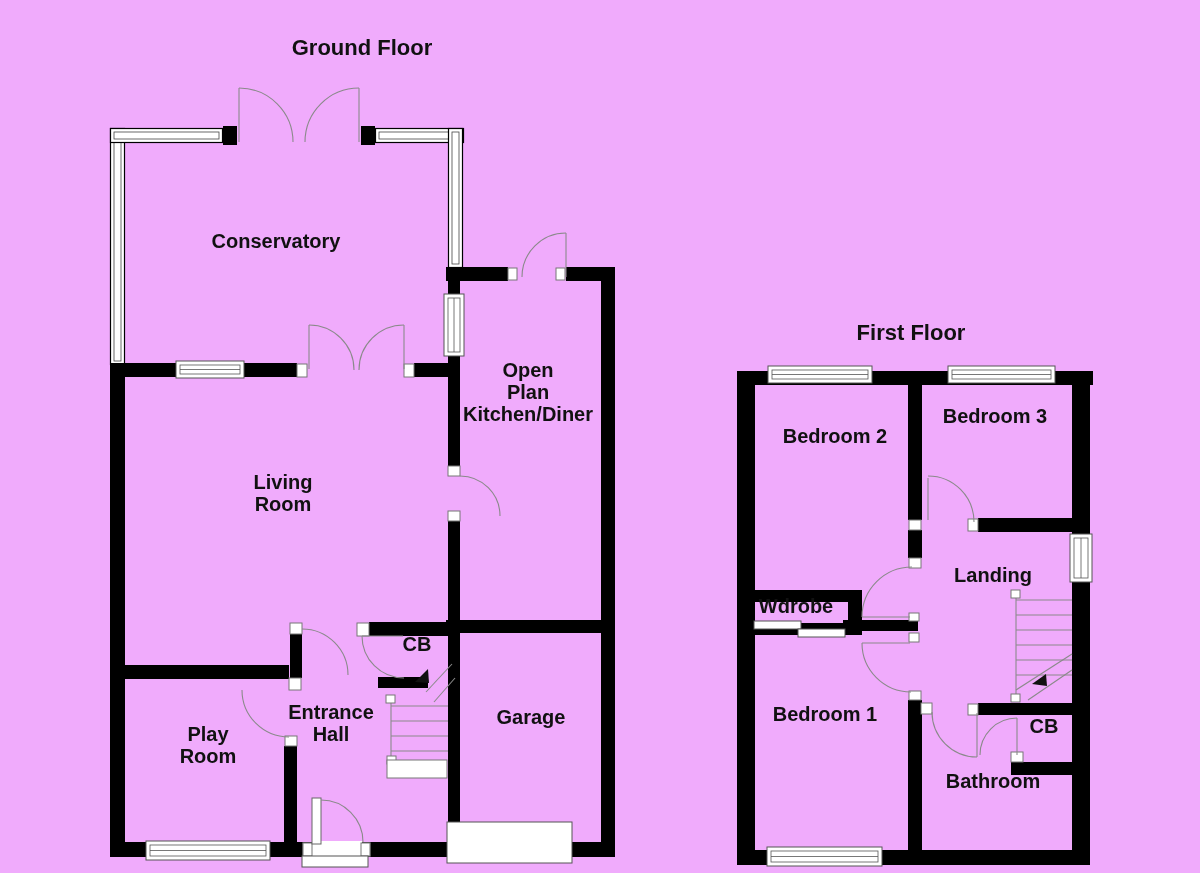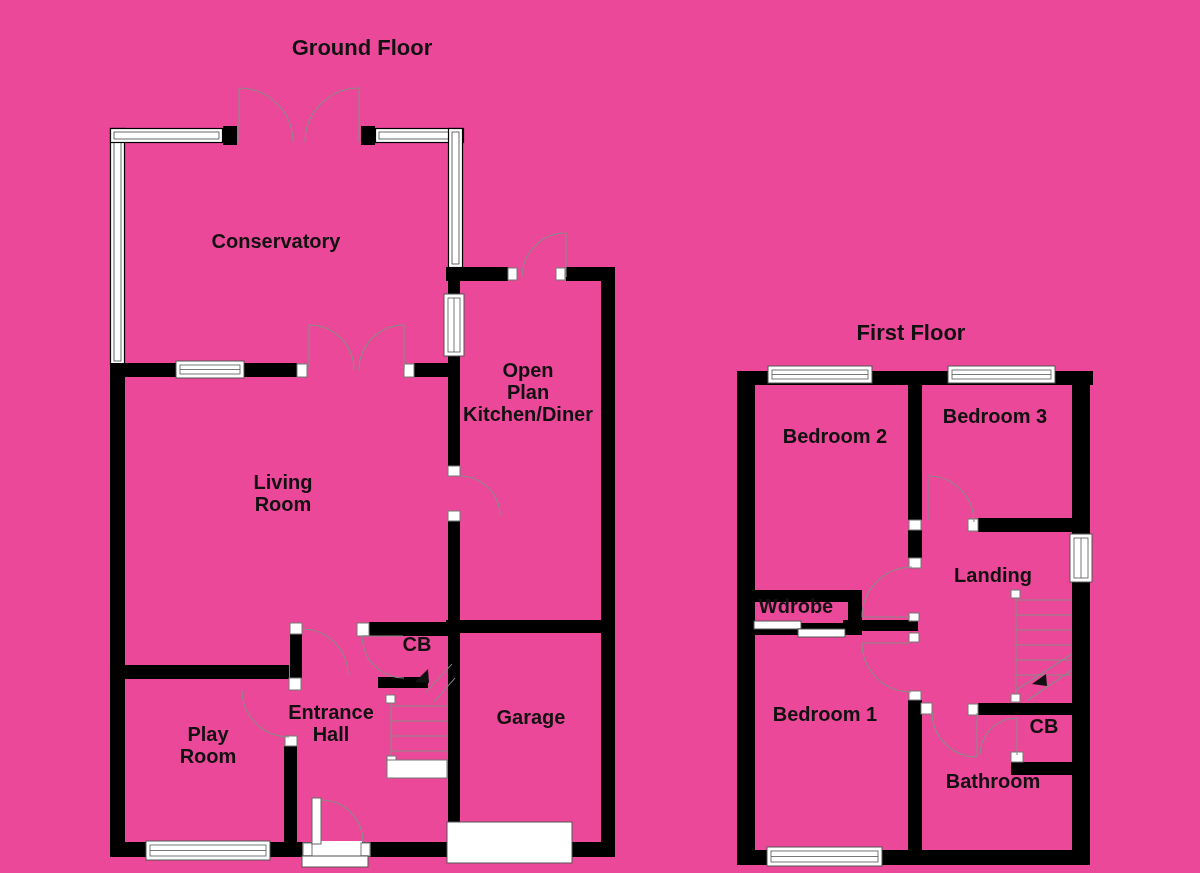--- a/index.html
+++ b/index.html
@@ -1,16 +1,16 @@
 <!DOCTYPE html>
 <html><head>
 <meta charset="utf-8">
 <style>
   html,body{margin:0;padding:0;background:#ffffff;}
-  .page{width:1200px;height:873px;position:relative;background:#ec4899;overflow:hidden;}
+  .page{width:1200px;height:873px;position:relative;background:#f0abfc;overflow:hidden;}
   svg{display:block;}
   .wall{fill:#000000;stroke:none;}
   .jamb{fill:#ffffff;stroke:#777777;stroke-width:1;}
   .glaze{fill:#ffffff;stroke:#000000;stroke-width:1.2;}
   .glaze-inner{fill:none;stroke:#444444;stroke-width:0.8;}
   .win{fill:#ffffff;stroke:#555555;stroke-width:1;}
   .win-inner{fill:none;stroke:#555555;stroke-width:0.8;}
   .arc{fill:none;stroke:#8a8a8a;stroke-width:1.1;}
   .leaf{fill:none;stroke:#8a8a8a;stroke-width:1.1;}
   .leaf-rect{fill:#ffffff;stroke:#666666;stroke-width:1;}

